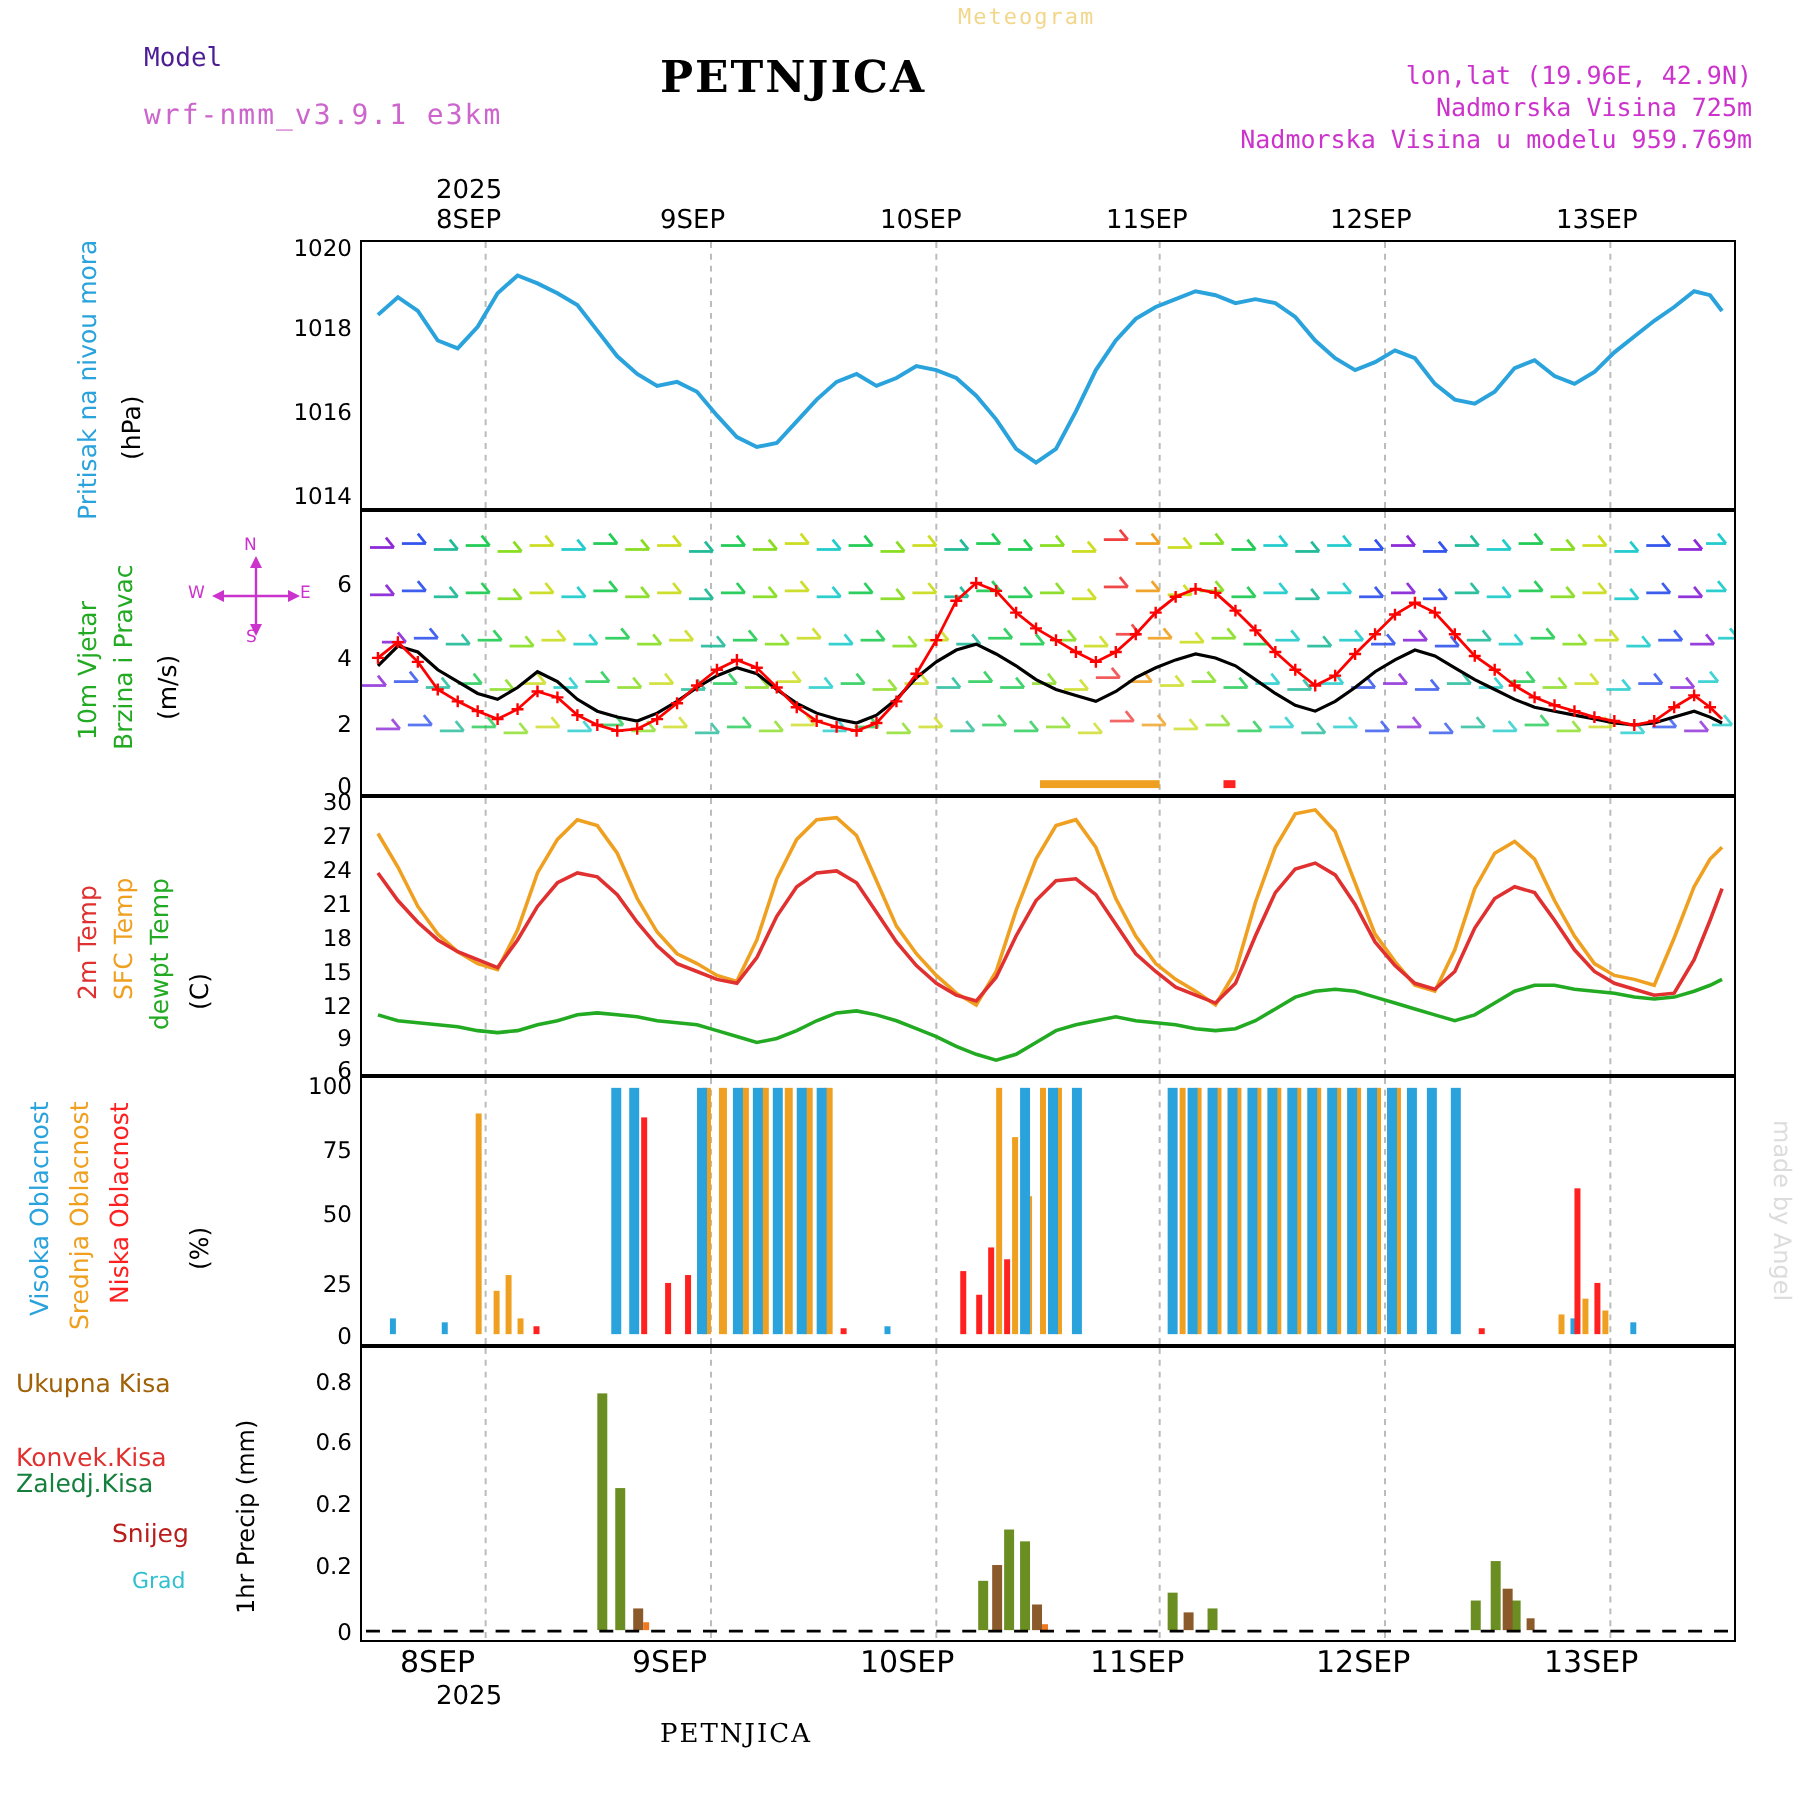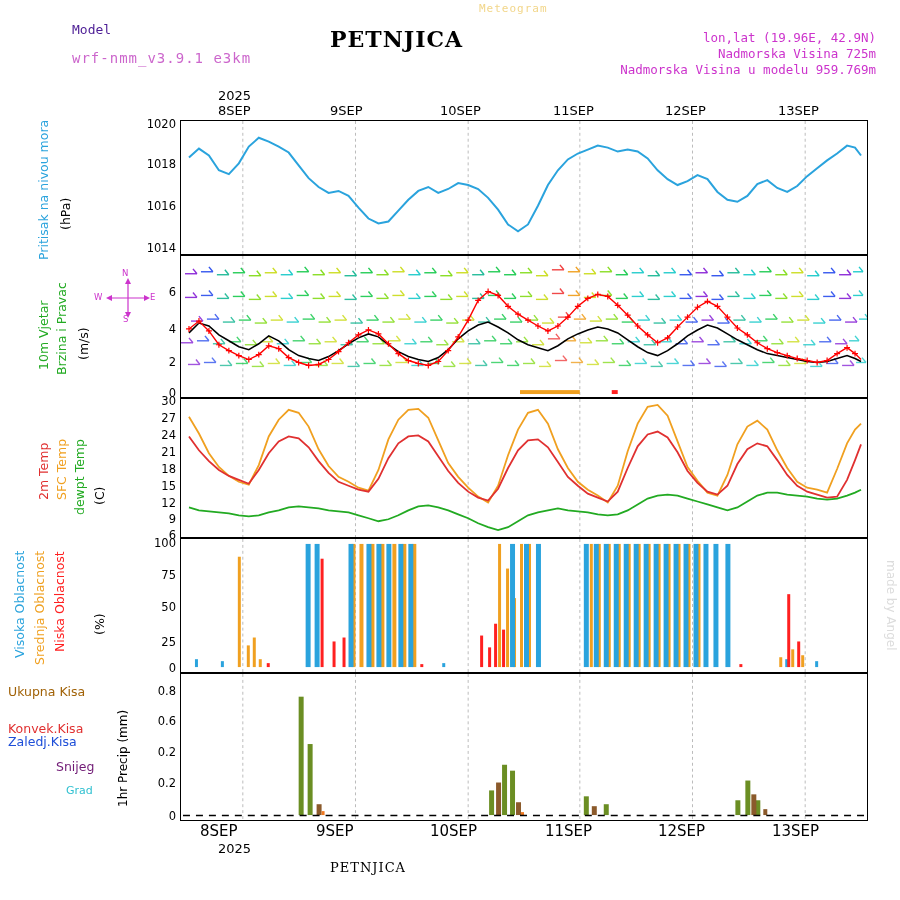--- a/index.html
+++ b/index.html
@@ -510,22 +510,22 @@
       <rect x="618" y="104" width="3" height="26"></rect>
       <rect x="86" y="126" width="3" height="4"></rect>
       <rect x="240" y="127" width="3" height="3"></rect>
       <rect x="560" y="127" width="3" height="3"></rect>
     </g>
   </svg>
 </div>
 
 <div class="abs" style="left:8px;top:684px;font-size:12.5px;color:#a16207;">Ukupna Kisa</div>
 <div class="abs" style="left:8px;top:709px;font-size:12.5px;color:#e03030;margin-top:12px;">Konvek.Kisa</div>
-<div class="abs" style="left:8px;top:734px;font-size:12.5px;color:#1d4ed8;">Zaledj.Kisa</div>
-<div class="abs" style="left:56px;top:759px;font-size:12.5px;color:#701a75;">Snijeg</div>
+<div class="abs" style="left:8px;top:734px;font-size:12.5px;color:#15803d;">Zaledj.Kisa</div>
+<div class="abs" style="left:56px;top:759px;font-size:12.5px;color:#b91c1c;">Snijeg</div>
 <div class="abs" style="left:66px;top:784px;font-size:11px;color:#30c0d0;">Grad</div>
 <div class="vlabel" style="left:116px;top:682px;height:125px;color:#000;font-size:12px;">1hr Precip (mm)</div>
 
 <div class="ylabcol" style="top:673px;height:148px;">
   <div class="ytick" style="top:18px;">0.8</div>
   <div class="ytick" style="top:48px;">0.6</div>
   <div class="ytick" style="top:79px;">0.2</div>
   <div class="ytick" style="top:110px;">0.2</div>
   <div class="ytick" style="top:143px;">0</div>
 </div>

